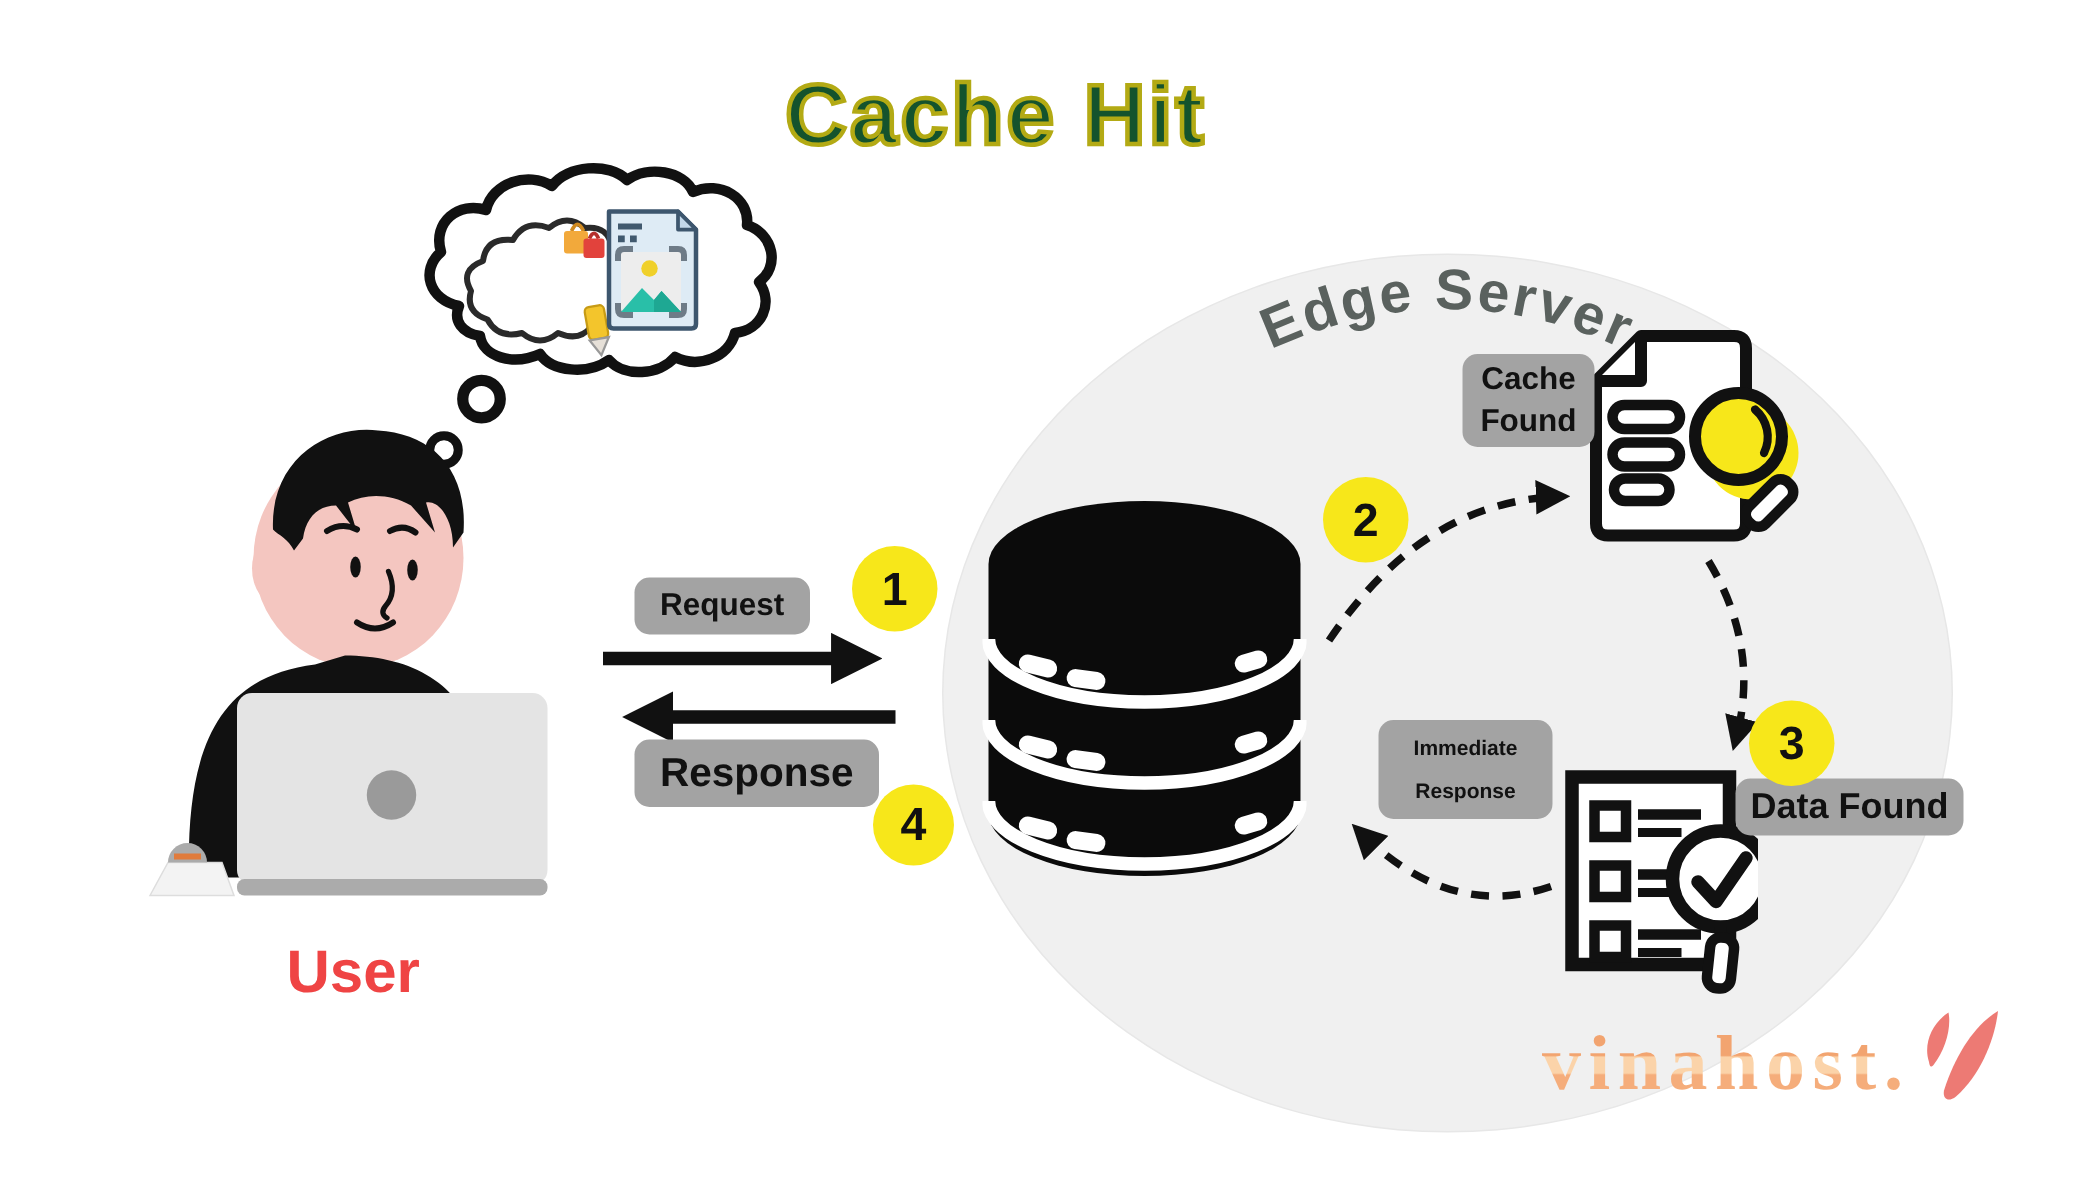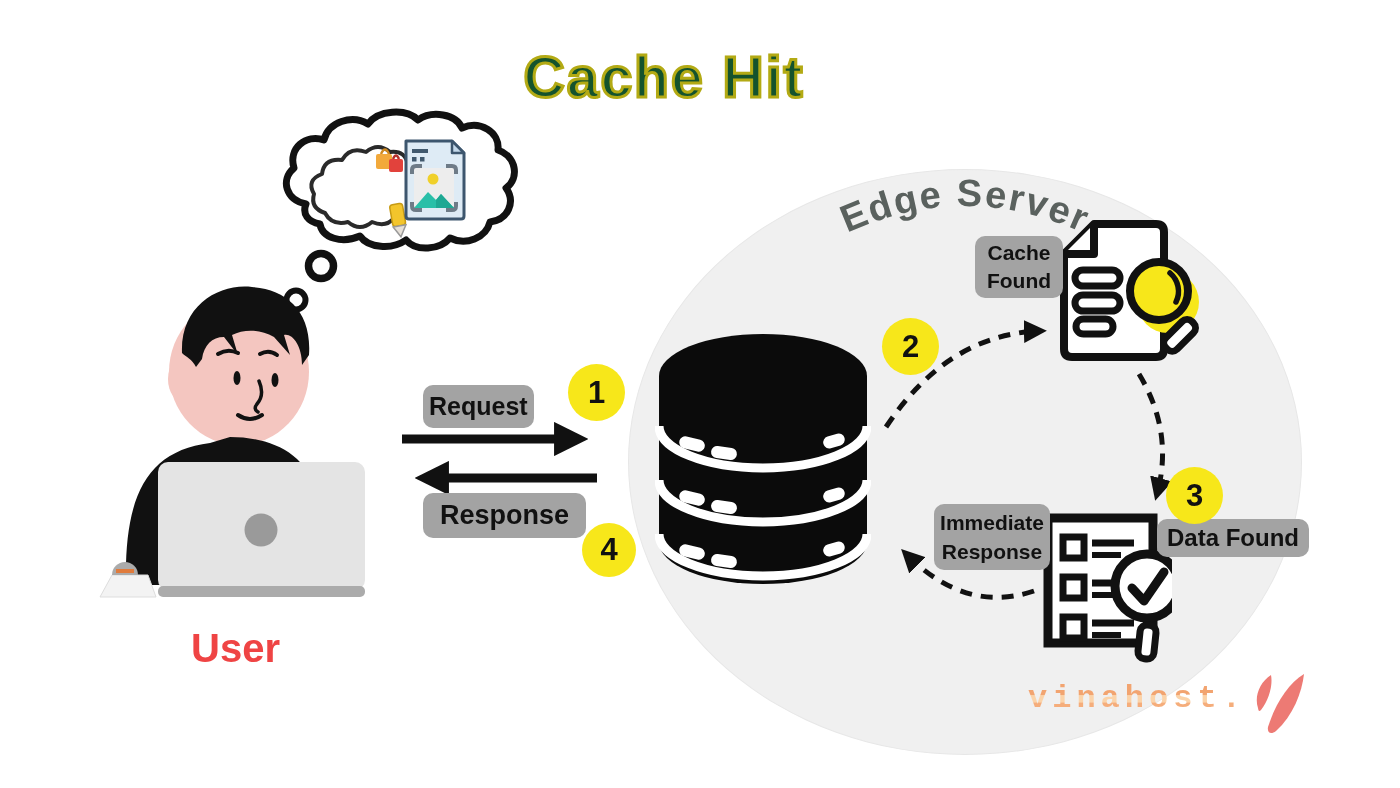--- a/index.html
+++ b/index.html
@@ -8,40 +8,40 @@
   .abs{position:absolute;}
   
   #title{left:399px;top:44px;width:530px;text-align:center;font-size:57px;font-weight:800;
          color:#14532d;-webkit-text-stroke:3px #B3AA14;letter-spacing:2px;font-family:Liberation Sans, sans-serif;}
   
   #ellipse{left:628px;top:169px;width:674px;height:586px;border-radius:50%;
            background:#F0F0F0;border:1px solid #E7E7E7;box-sizing:border-box;}
   
   .tag{position:absolute;background:#a3a3a3;border-radius:10px;font-weight:bold;color:#111;
        text-align:center;white-space:nowrap;}
-  #tag-request{left:423px;top:385px;font-size:25px;padding:7px 6px;}
+  #tag-request{left:423px;top:385px;font-size:21px;padding:7px 17px;}
   #tag-response{left:423px;top:493px;font-size:27px;padding:7px 17px;}
   #tag-cache{left:975px;top:236px;width:88px;font-size:21px;line-height:28px;padding:3px 0;}
-  #tag-immediate{left:919px;top:504px;width:116px;font-size:21px;line-height:29px;padding:4px 0;margin-left:15px;}
+  #tag-immediate{left:919px;top:480px;width:116px;font-size:14px;line-height:29px;padding:4px 0;}
   #tag-datafound{left:1157px;top:519px;font-size:24px;padding:5px 10px;}
   
   .step{position:absolute;background:#F7E71A;border-radius:50%;display:flex;align-items:center;
         justify-content:center;font-weight:bold;color:#111;font-size:31px;}
   #step1{left:568px;top:364px;width:57px;height:57px;}
   #step2{left:882px;top:318px;width:57px;height:57px;}
   #step3{left:1166px;top:467px;width:57px;height:57px;}
   #step4{left:582px;top:523px;width:54px;height:54px;}
   
   #user-label{left:148px;top:626px;width:175px;text-align:center;font-size:40px;font-weight:bold;color:#ef4444;}
   
   #watermark{left:1028px;top:680px;display:flex;align-items:flex-start;}
-  #watermark-text{font-size:32px;font-weight:800;letter-spacing:5px;
+  #watermark-text{font-size:52px;font-weight:800;letter-spacing:5px;
       background:linear-gradient(180deg,#F2A470 0%,#F2A470 40%,#FBD3A9 42%,#FBD3A9 60%,#F5AD7B 62%,#F5AD7B 100%);
       -webkit-background-clip:text;background-clip:text;color:transparent;
-      font-family:Liberation Mono, monospace;}
+      font-family:Liberation Serif, serif;}
   svg{display:block;}
 </style>
 </head>
 <body>
 
 <div id="stage">
 
   <div class="abs" id="title">Cache Hit</div>
 
   <div class="abs" id="ellipse"></div>

